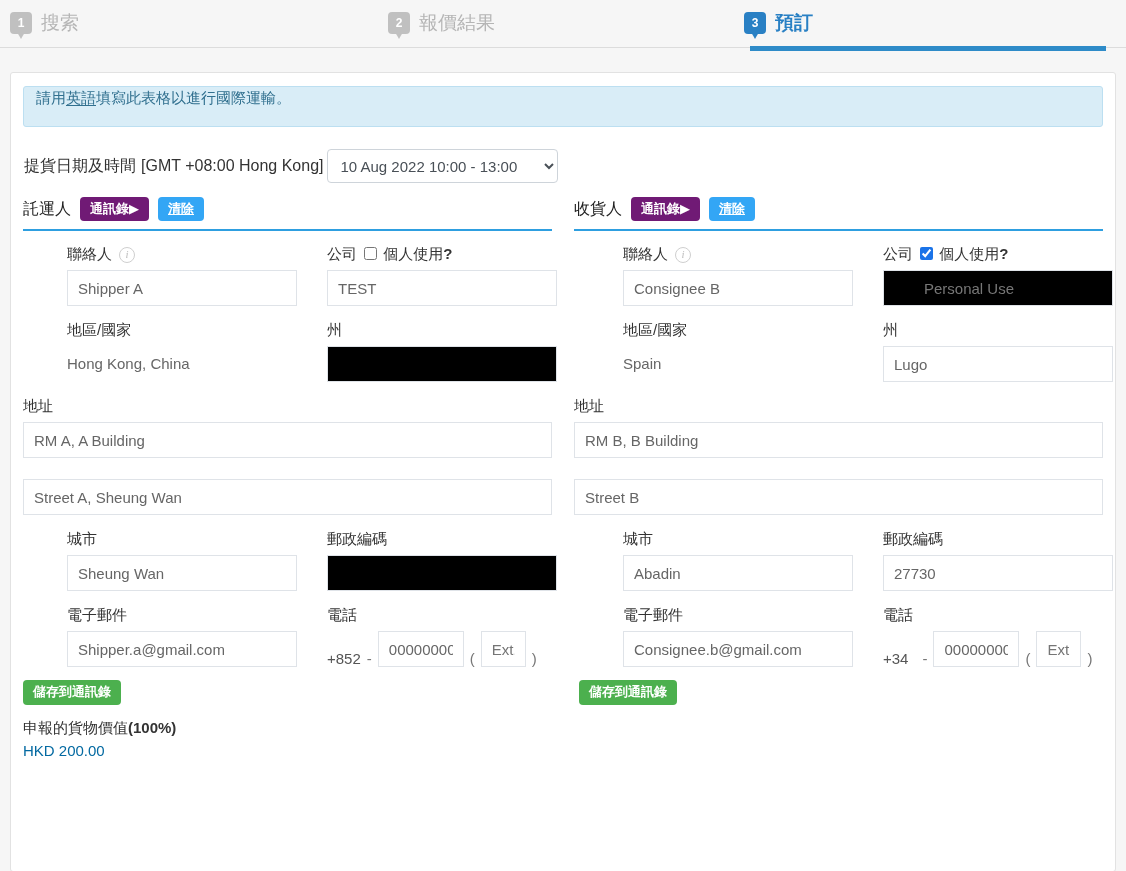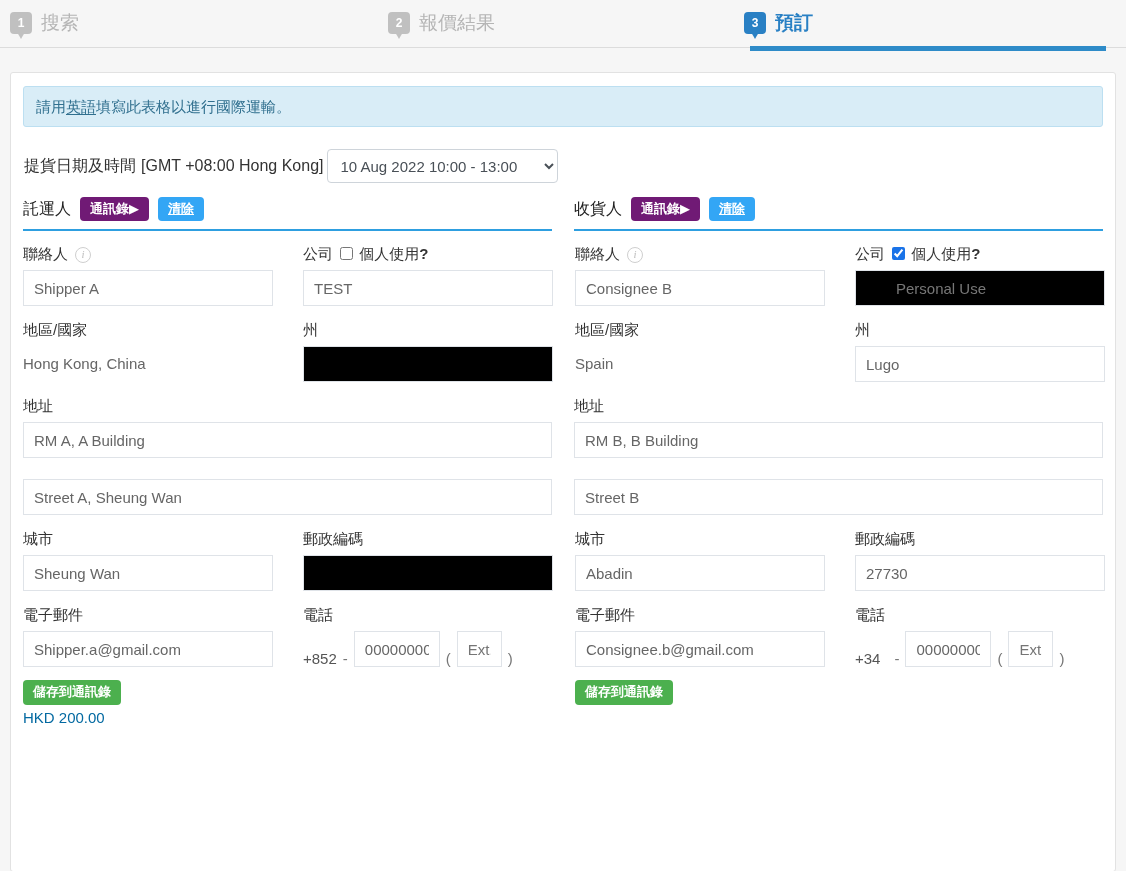--- a/index.html
+++ b/index.html
@@ -41,21 +41,21 @@
   }
 
   
   .card{
     margin:21px 10px 0 10px; background:#fff;
     border:1px solid #e2e2e2; border-radius:3px;
     height:800px; padding:13px 12px 0 12px;
   }
   .notice{
     background:#d9edf7; border:1px solid #bcdff1; border-radius:3px;
-    color:#31708f; font-size:15px; padding:11px 12px; height:41px;
+    color:#31708f; font-size:15px; padding:2px 12px; height:41px;
   }
   .notice u{ text-underline-offset:2px; }
 
   
   .pickup-row{ display:flex; align-items:center; margin-top:22px; padding-left:1px; }
   .pickup-label{ font-size:16px; }
   .pickup-select{
     margin-left:4px; width:231px; height:34px;
     border:1px solid #ced4da; border-radius:4px; background:#fff;
     font-family:inherit; font-size:15px; color:#495057; padding:3px 8px;
@@ -70,21 +70,21 @@
   }
   .btn-green{ background:#701a75; }
   .btn-blue{ background:#33a6f5;text-decoration:underline; }
   .party-rule{ border-bottom:2px solid #2e9fe0; margin-top:8px; }
 
   
   .cols{ display:flex; gap:22px; }
   .col{ width:534px; }
 
   .field-label{ font-size:15px; color:#333; margin-bottom:6px; display:flex; align-items:center; gap:7px;}
-  .row2{ display:flex; gap:30px; }
+  .row2{ display:flex; gap:30px;margin-left:44px; }
   .half{ width:250px; }
   .half-wide{ width:250px; }
 
   .inp{
     width:100%; height:36px; border:1px solid #dfe3e8; border-radius:0;
     background:#fff; font-family:inherit; font-size:15px; color:#666;
     padding:4px 10px;
   }
   .inp:disabled, .inp.disabled{ background:#000000; border-color:#dfe3e8; color:#777;padding-left:40px; }
   .static-val{ font-size:15px; color:#666; height:36px; line-height:36px; }
@@ -295,20 +295,23 @@
             <span class="ccode">+852</span>
             <span class="dash">-</span>
             <input class="inp phone-inp" value="00000000" style="">
             <span class="paren">(</span>
             <input class="inp ext-inp" placeholder="Ext." style="">
             <span class="paren">)</span>
           </div>
         </div>
       </div>
       <button class="btn save-btn">儲存到通訊錄</button>
+      <div class="declared">
+        <span>申報的貨物價值</span><b>(100%)</b>
+      </div>
       <div class="declared-val">HKD 200.00</div>
     </div>
     <div class="col">
       <div class="row2">
         <div class="half">
           <div class="field-label">電子郵件</div>
           <input class="inp" value="Consignee.b@gmail.com" style="">
         </div>
         <div class="half-wide">
           <div class="field-label">電話</div>

